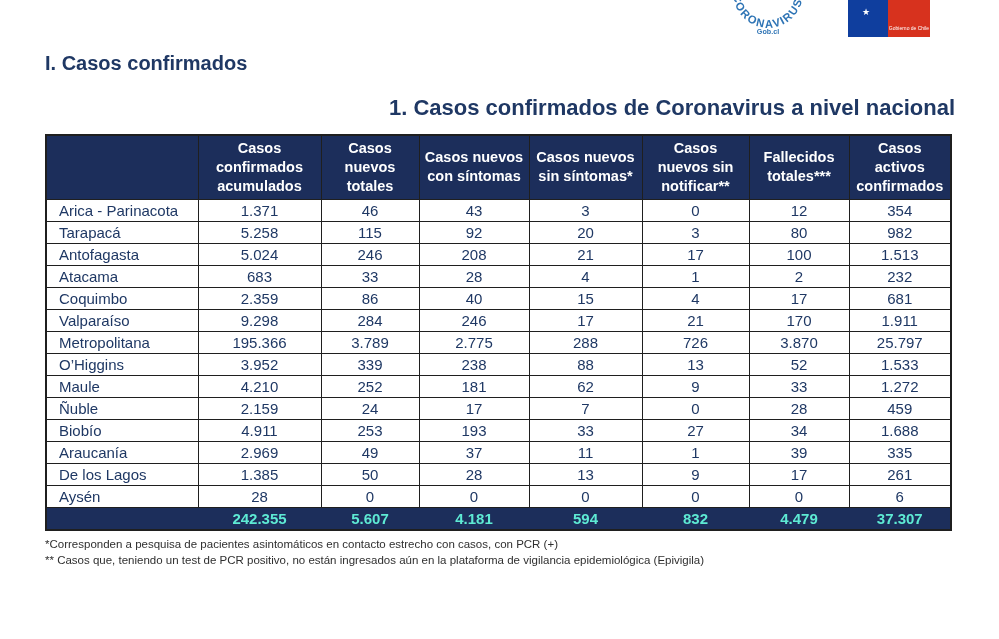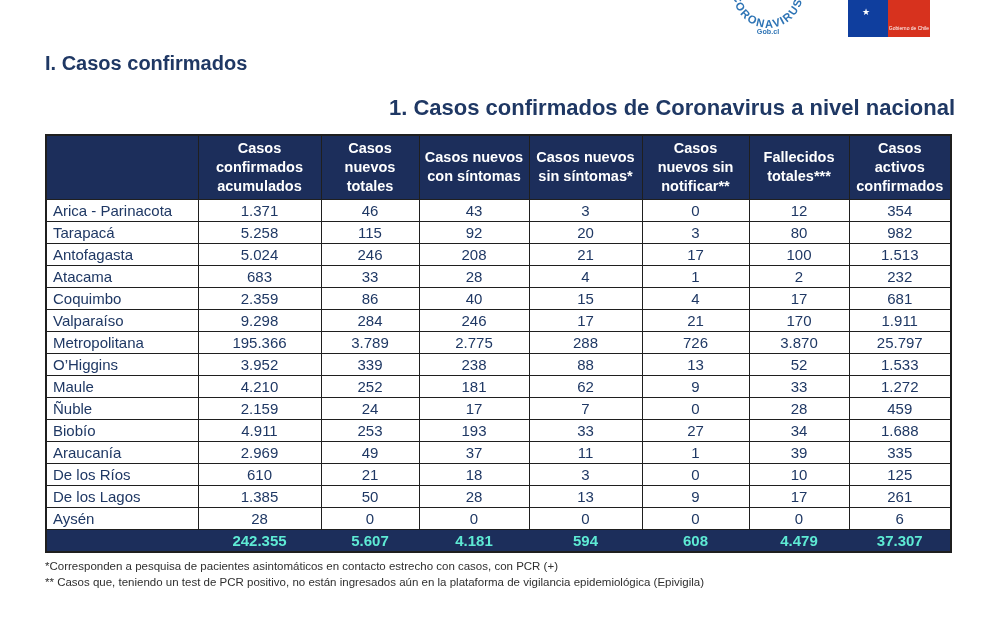--- a/index.html
+++ b/index.html
@@ -27,21 +27,21 @@
   h1.title{margin-top:50px;font-size:20px;line-height:26px;font-weight:bold;color:var(--accent);}
   h2.subtitle{margin-top:21px;font-size:22px;line-height:22px;font-weight:bold;color:var(--accent);text-align:right;}
 
   
   table.cases{margin-top:15px;border-collapse:collapse;table-layout:fixed;width:907px;
     border:2px solid var(--border);}
   table.cases th,table.cases td{border:1px solid var(--border);}
   table.cases thead th{background:var(--table-header-bg);color:#fff;font-weight:bold;
     font-size:14.5px;line-height:19px;height:64px;vertical-align:middle;text-align:center;padding:2px 4px;}
   table.cases tbody td{height:22px;font-size:15px;color:var(--accent);vertical-align:middle;}
-  table.cases td.region{text-align:left;padding-left:6px;}
+  table.cases td.region{text-align:left;padding-left:12px;}
   table.cases td.num{text-align:center;}
   table.cases tr.totals td{background:var(--table-header-bg);color:#5eead4;font-weight:bold;
     border-color:var(--table-header-bg);height:23px;font-size:15px;text-align:center;}
 
   
   .footer{margin-top:6px;}
   .footer p{font-size:11.5px;line-height:15.5px;color:#2f2f2f;}
 </style>
 </head>
 <body>
@@ -222,30 +222,20 @@
           <td class="region">Araucanía</td>
           <td class="num">2.969</td>
           <td class="num">49</td>
           <td class="num">37</td>
           <td class="num">11</td>
           <td class="num">1</td>
           <td class="num">39</td>
           <td class="num">335</td>
         </tr>
         <tr>
-          <td class="region">De los Ríos</td>
-          <td class="num">610</td>
-          <td class="num">21</td>
-          <td class="num">18</td>
-          <td class="num">3</td>
-          <td class="num">0</td>
-          <td class="num">10</td>
-          <td class="num">125</td>
-        </tr>
-        <tr>
           <td class="region">De los Lagos</td>
           <td class="num">1.385</td>
           <td class="num">50</td>
           <td class="num">28</td>
           <td class="num">13</td>
           <td class="num">9</td>
           <td class="num">17</td>
           <td class="num">261</td>
         </tr>
         <tr>
@@ -259,21 +249,21 @@
           <td class="num">6</td>
         </tr>
       </tbody>
     <tbody>
       <tr class="totals" id="totals-row">
         <td></td>
       <td class="num">242.355</td>
           <td class="num">5.607</td>
           <td class="num">4.181</td>
           <td class="num">594</td>
-          <td class="num">608</td>
+          <td class="num">832</td>
           <td class="num">4.479</td>
           <td class="num">37.307</td>
         </tr>
     </tbody>
   </table>
 
   <div class="footer">
     <p>*Corresponden a pesquisa de pacientes asintomáticos en contacto estrecho con casos, con PCR (+)</p>
     <p>** Casos que, teniendo un test de PCR positivo, no están ingresados aún en la plataforma de vigilancia epidemiológica (Epivigila)</p>
   </div>

